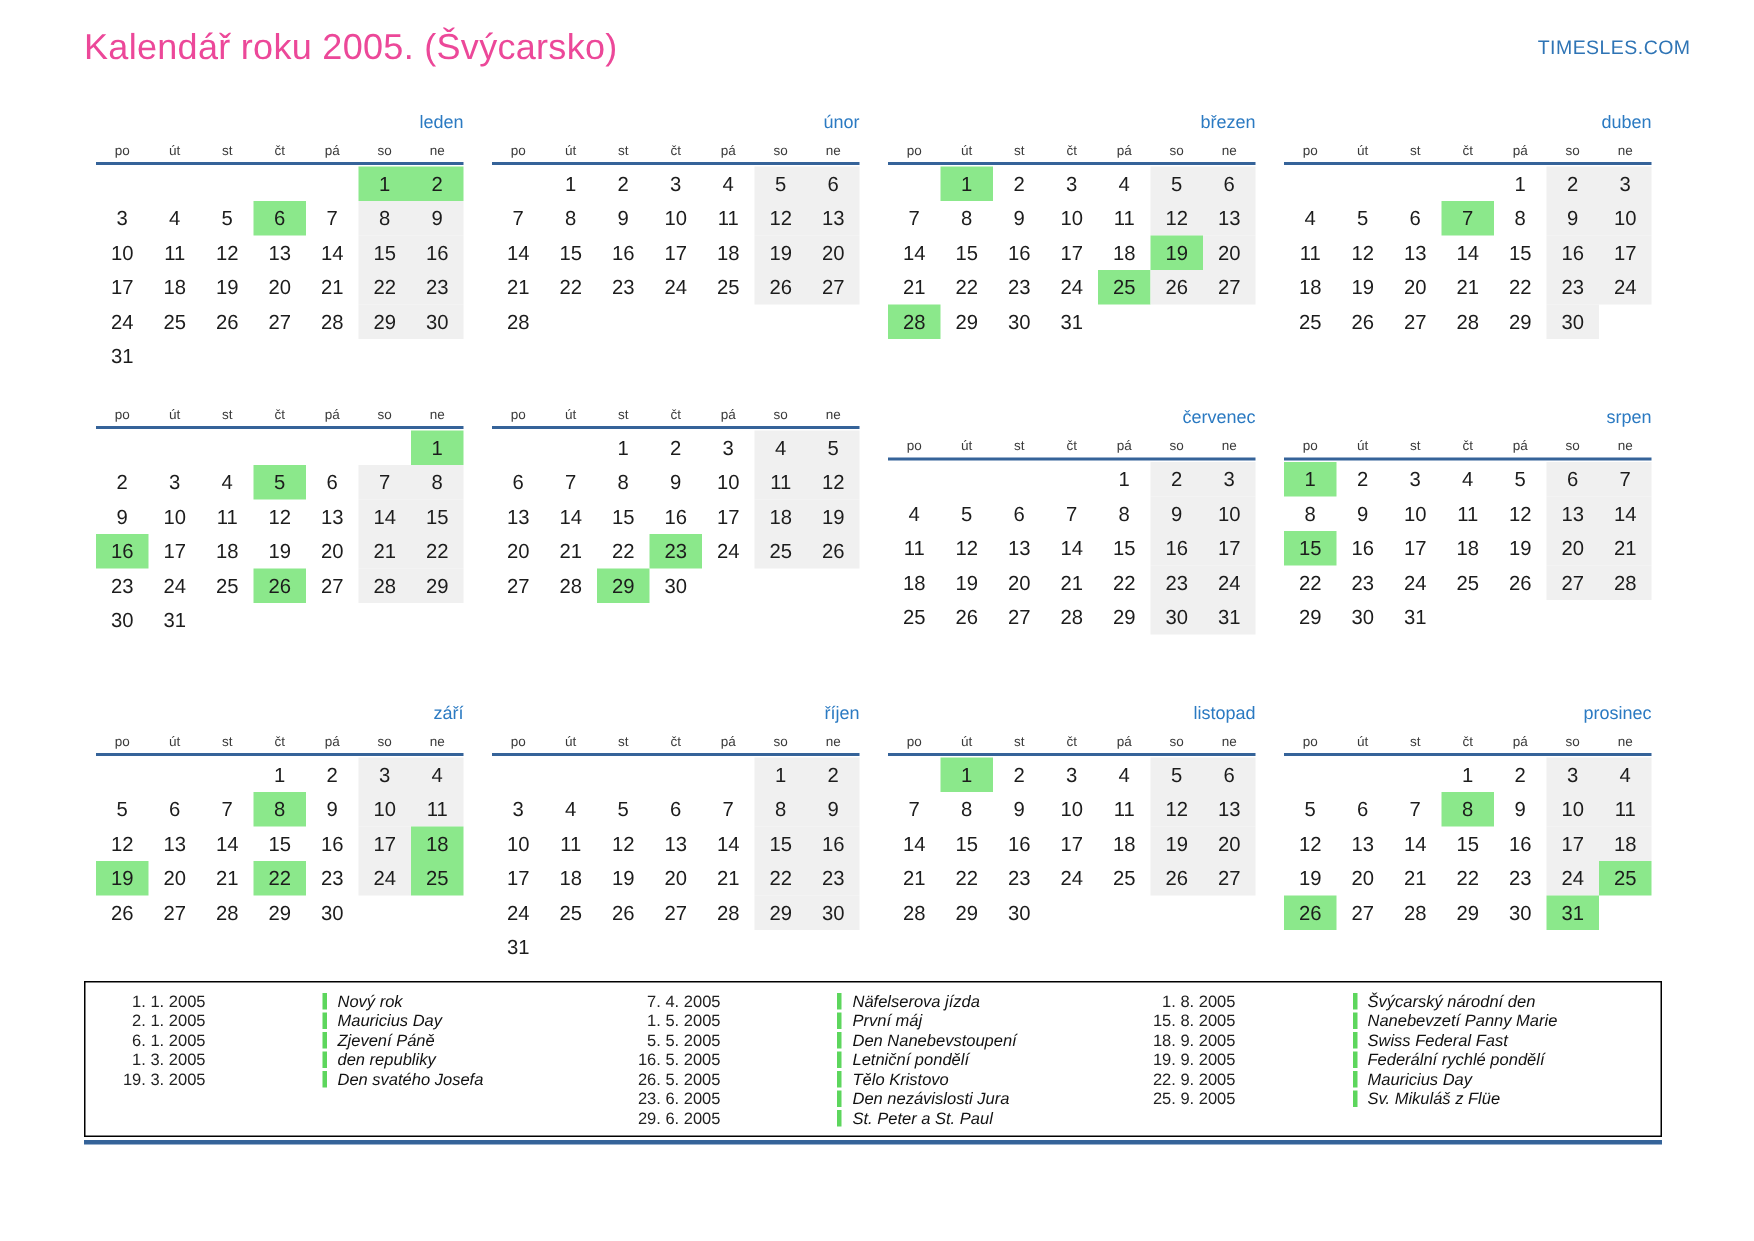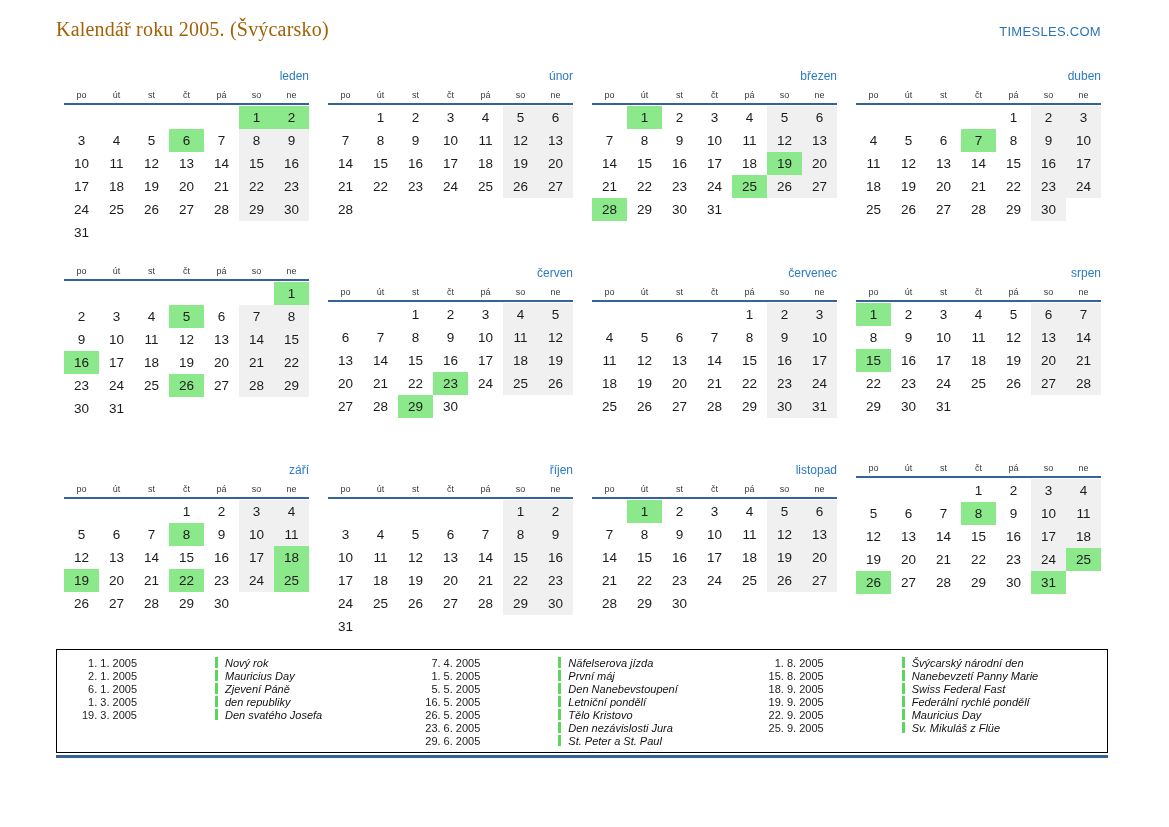--- a/index.html
+++ b/index.html
@@ -7,22 +7,22 @@
     --green:#8be88b; --weekend:#f0f0f0; --bar:#5dd65d;
   }
   *{box-sizing:border-box;}
   html,body{margin:0;padding:0;}
   body{
     width:1169px;height:827px;background:#ffffff;
     font-family:"Liberation Sans",sans-serif;color:#1a1a1a;
     position:relative;overflow:hidden;
   }
   .page{padding:18px 0 0 56px;position:relative;}
-  .page-title{font-size:20px;color:#a16207;font-weight:400;letter-spacing:.2px;font-family:Liberation Serif, serif;}
-  .brand{position:absolute;top:24px;right:68px;font-size:13px;color:var(--brand);
+  .page-title{font-size:24px;color:#ec4899;font-weight:400;letter-spacing:.2px;}
+  .brand{position:absolute;top:24px;right:42px;font-size:13px;color:var(--brand);
     text-decoration:none;letter-spacing:.3px;cursor:pointer;margin-left:16px;}
   
   .cal-wrap{margin:28px 0 0 8px;display:grid;grid-template-columns:repeat(4,245px);
     column-gap:19px;row-gap:11px;width:1037px;}
   .month{width:245px;height:186px;}
   .month-title{text-align:right;font-size:12px;color:var(--blue);margin-bottom:7px;}
   .month-grid{display:grid;grid-template-columns:repeat(7,35px);}
   .dh{font-size:9px;color:#3a3a3a;text-align:center;padding-bottom:3px;}
   .rule{grid-column:1/-1;height:2px;background:var(--line);margin-bottom:1px;}
   .cell{height:23px;line-height:23px;text-align:center;font-size:13.5px;color:#1c1c1c;}
@@ -274,21 +274,20 @@
           <div class="cell">25</div>
           <div class="cell holiday">26</div>
           <div class="cell">27</div>
           <div class="cell weekend">28</div>
           <div class="cell weekend">29</div>
           <div class="cell">30</div>
           <div class="cell">31</div>
         </div>
       </div>
       <div class="month">
-        <div class="month-title">červen</div>
         <div class="month-grid">
           <div class="dh">po</div>
           <div class="dh">út</div>
           <div class="dh">st</div>
           <div class="dh">čt</div>
           <div class="dh">pá</div>
           <div class="dh">so</div>
           <div class="dh">ne</div>
           <div class="rule"></div>
           <div class="cell empty"></div>
@@ -550,20 +549,21 @@
           <div class="cell">24</div>
           <div class="cell">25</div>
           <div class="cell weekend">26</div>
           <div class="cell weekend">27</div>
           <div class="cell">28</div>
           <div class="cell">29</div>
           <div class="cell">30</div>
         </div>
       </div>
       <div class="month">
+        <div class="month-title">prosinec</div>
         <div class="month-grid">
           <div class="dh">po</div>
           <div class="dh">út</div>
           <div class="dh">st</div>
           <div class="dh">čt</div>
           <div class="dh">pá</div>
           <div class="dh">so</div>
           <div class="dh">ne</div>
           <div class="rule"></div>
           <div class="cell empty"></div>

